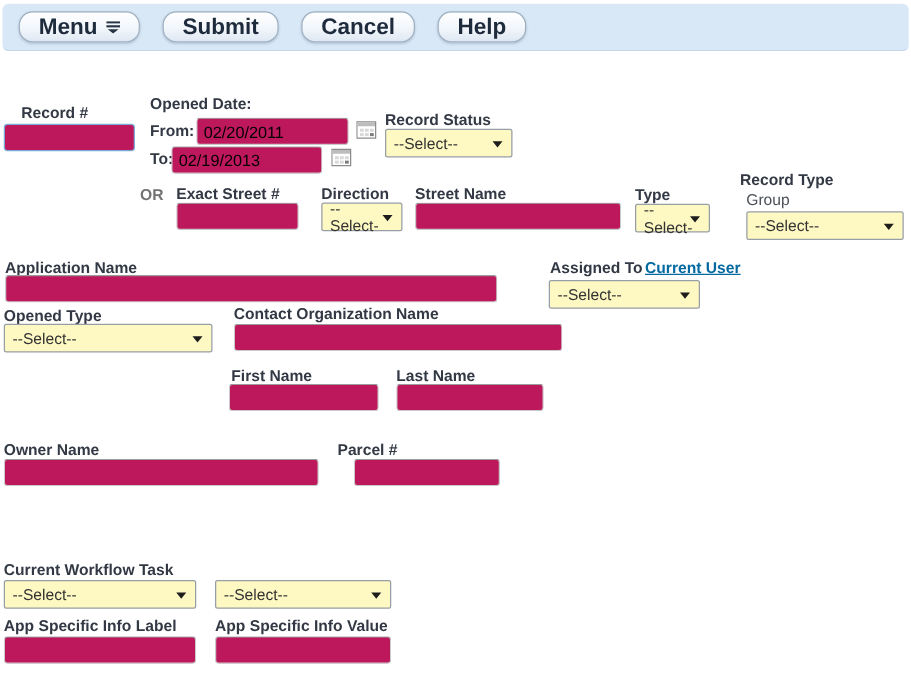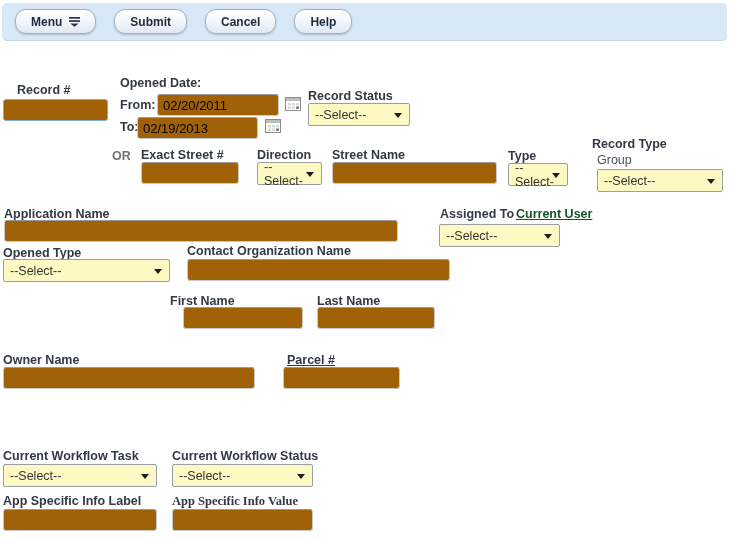--- a/index.html
+++ b/index.html
@@ -13,40 +13,40 @@
     background:#d9e8f6; border-radius:5px;
     border-bottom:1px solid #c2d7ea;
     display:flex; align-items:center; gap:18px; padding-left:13px; box-sizing:border-box;
   }
   .tb-btn {
     height:25px; padding:0 15px; cursor:pointer;
     border:1px solid #9fb0c1; border-radius:11px;
     background:linear-gradient(#ffffff 0%, #f2f6fb 55%, #dfe8f3 100%);
     box-shadow:0 1px 2px rgba(90,110,140,0.35);
     font-family:"Liberation Sans", sans-serif;
-    font-size:12px; font-weight:bold; color:#1e2b3c;
+    font-size:18px; font-weight:bold; color:#1e2b3c;
     display:flex; align-items:center; gap:7px;
   }
   
   .lbl {
     position:absolute; font-size:12.5px; font-weight:bold; color:#333944;
     white-space:nowrap; line-height:14px;
   }
   .lbl-plain { font-weight:normal; color:#4a4f57; }
   .or { color:#737373; }
   .link {
-    position:absolute; font-size:12.5px; font-weight:bold; color:#14532d;
+    position:absolute; font-size:12.5px; font-weight:bold; color:#0369a1;
     text-decoration:underline; white-space:nowrap; cursor:pointer; line-height:14px;
   }
   
   .txt {
     position:absolute; box-sizing:border-box; height:22px;
     border:1px solid #c9c9c9; border-top-color:#9b9b9b; border-radius:3px;
     font-family:"Liberation Sans", sans-serif; font-size:13px; color:#000;
-    padding:2px 5px; background:#a16207; outline:none;
+    padding:2px 5px; background:#be185d; outline:none;
   }
   .txt.focus-blue { border:1px solid #7dabd8; }
   
   .sel {
     position:absolute; box-sizing:border-box; height:23px;
     background:#fef9c3; border:1px solid #989ea6; border-radius:2px;
     font-size:12.5px; color:#333; cursor:pointer;
     display:flex; align-items:center; padding:0 20px 0 6px;
   }
   .sel .arrow {
@@ -159,39 +159,38 @@
   </div>
 
   <div class="lbl" style="left:3px; top:246px;">Opened Type</div>
   <div class="sel" style="left:3px; top:259px; width:167px;">
     <span>--Select--</span>
     <span class="arrow"></span>
   </div>
   <div class="lbl" style="left:187px; top:244px;">Contact Organization Name</div>
   <input class="txt" style="left: 187px; top: 259px; width: 263px;" value="">
 
-  <div class="lbl" style="left:170px; top:294px;">First Name</div>
+  <div class="lbl" style="left:185px; top:294px;">First Name</div>
   <input class="txt" style="left: 183px; top: 307px; width: 120px;" value="">
   <div class="lbl" style="left:317px; top:294px;">Last Name</div>
   <input class="txt" style="left: 317px; top: 307px; width: 118px;" value="">
 
   <div class="lbl" style="left:3px; top:353px;">Owner Name</div>
   <input class="txt" style="left: 3px; top: 367px; width: 252px;" value="">
-  <div class="lbl" style="left:287px; top:353px;text-decoration:underline;">Parcel #</div>
+  <div class="lbl" style="left:270px; top:353px;">Parcel #</div>
   <input class="txt" style="left: 283px; top: 367px; width: 117px;" value="">
 
   <div class="lbl" style="left:3px; top:449px;">Current Workflow Task</div>
   <div class="sel" style="left:3px; top:464px; width:154px;">
     <span>--Select--</span>
     <span class="arrow"></span>
   </div>
-  <div class="lbl" style="left:172px; top:449px;">Current Workflow Status</div>
   <div class="sel" style="left:172px; top:464px; width:141px;">
     <span>--Select--</span>
     <span class="arrow"></span>
   </div>
 
   <div class="lbl" style="left:3px; top:494px;">App Specific Info Label</div>
   <input class="txt" style="left: 3px; top: 509px; width: 154px;" value="">
-  <div class="lbl" style="left:172px; top:494px;font-family:Liberation Serif, serif;">App Specific Info Value</div>
+  <div class="lbl" style="left:172px; top:494px;">App Specific Info Value</div>
   <input class="txt" style="left: 172px; top: 509px; width: 141px;" value="">
 
 </div>
 
 </body></html>

